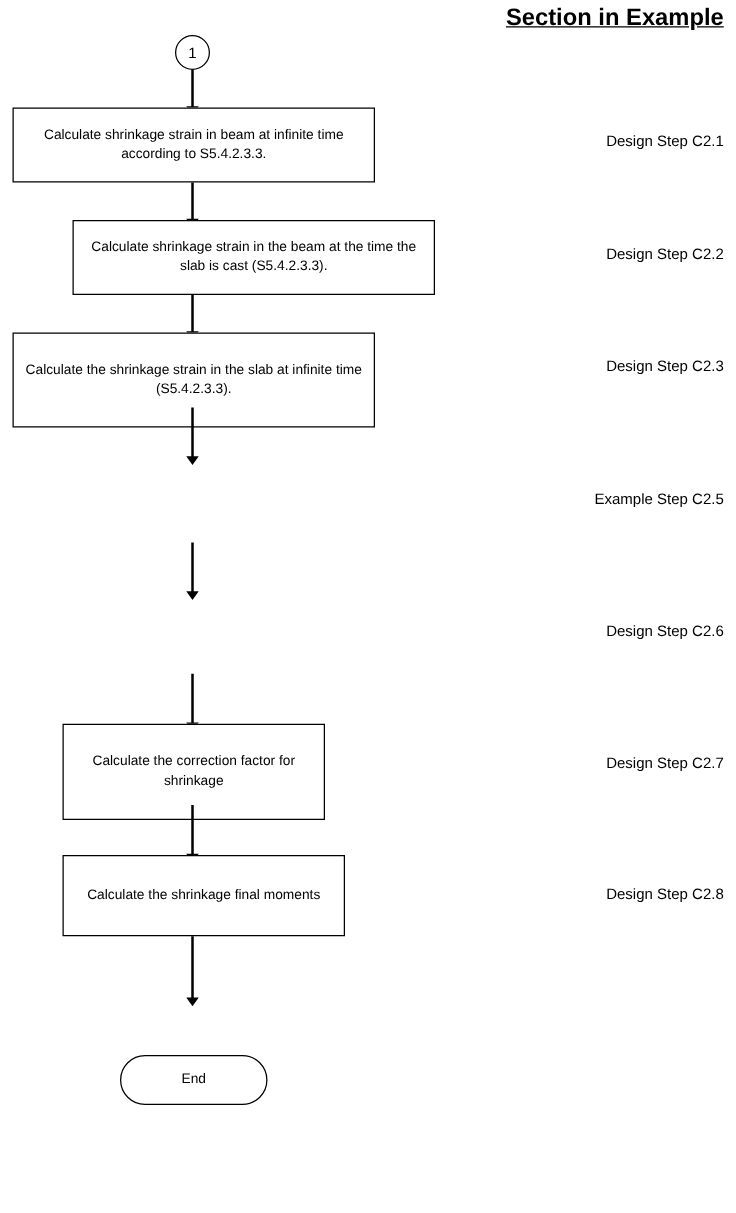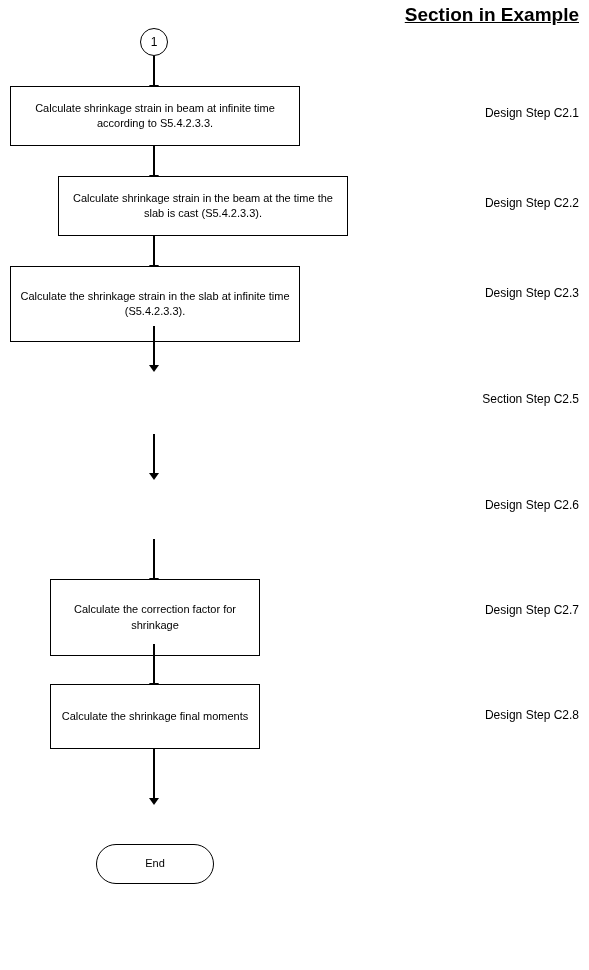--- a/index.html
+++ b/index.html
@@ -115,36 +115,36 @@
 
   <div class="arrow" style="left: 153px; top: 236px; height: 30px;"></div>
 
   <div class="flow-box" style="left: 10px; top: 266px; width: 290px; height: 76px;">
     <span>Calculate the shrinkage strain in the slab at infinite time (S5.4.2.3.3).</span>
   </div>
   <div class="design-step" style="top: 286px;">Design Step C2.3</div>
 
   <div class="arrow" style="left: 153px; top: 326px; height: 40px;"></div>
 
-  <div class="design-step" style="top: 392px;">Section Step C2.5</div>
+  <div class="design-step" style="top: 392px;">Example Step C2.5</div>
 
   <div class="arrow" style="left: 153px; top: 434px; height: 40px;"></div>
 
   <div class="design-step" style="top: 498px;">Design Step C2.6</div>
 
   <div class="arrow" style="left: 153px; top: 539px; height: 40px;"></div>
 
   <div class="flow-box" style="left: 50px; top: 579px; width: 210px; height: 77px;">
     <span>Calculate the correction factor for shrinkage</span>
   </div>
   <div class="design-step" style="top: 603px;">Design Step C2.7</div>
 
   <div class="arrow" style="left: 153px; top: 644px; height: 40px;"></div>
 
-  <div class="flow-box" style="left: 50px; top: 684px; width: 210px; height: 65px;">
+  <div class="flow-box" style="left: 50px; top: 684px; width: 226px; height: 65px;">
     <span>Calculate the shrinkage final moments</span>
   </div>
   <div class="design-step" style="top: 708px;">Design Step C2.8</div>
 
   <div class="arrow" style="left: 153px; top: 749px; height: 50px;"></div>
 
   <div class="flow-box rounded" style="left: 96px; top: 799px; width: 118px; height: 40px;">
     <span>End</span>
   </div>
 

